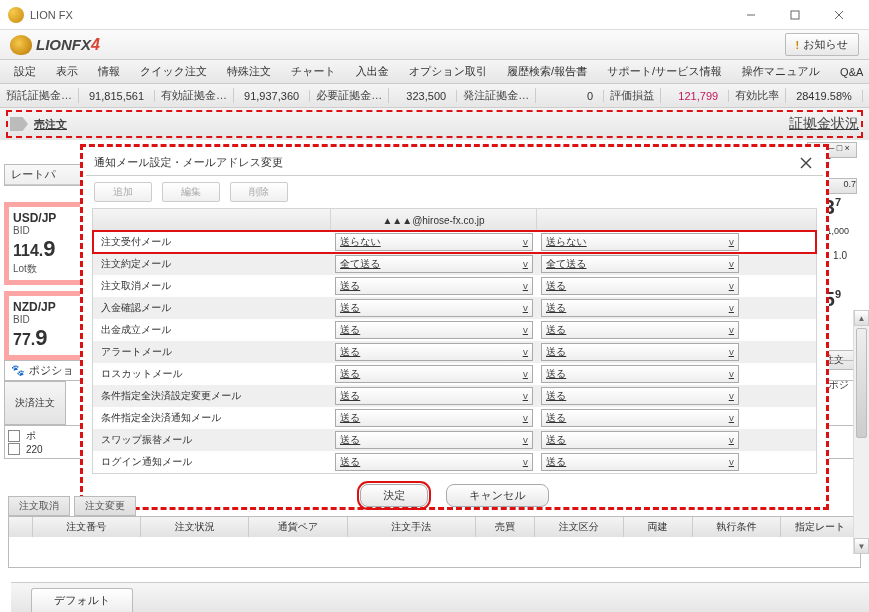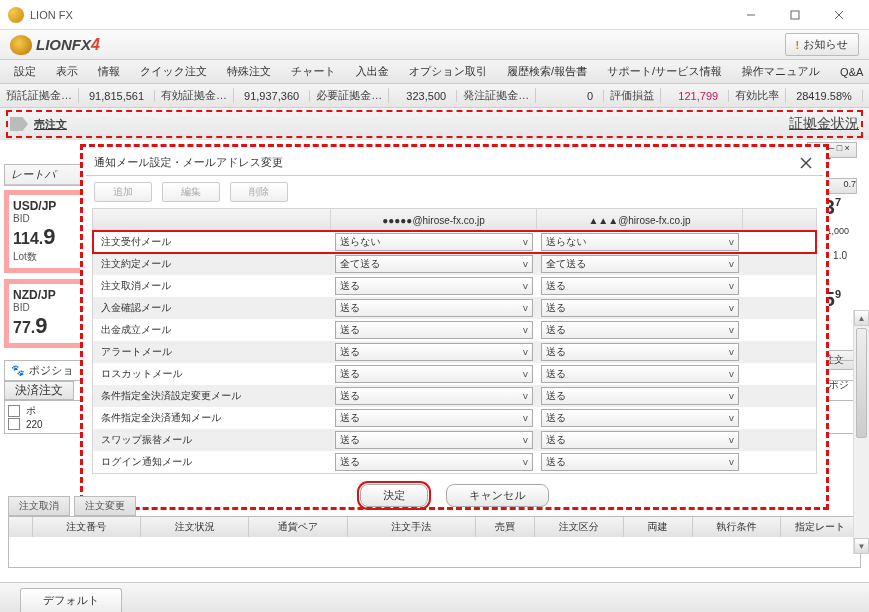--- a/index.html
+++ b/index.html
@@ -25,41 +25,41 @@
   .balances .pos { color:#c2185b; }
   .redband { height:32px; position:relative;text-decoration:underline; }
   .redband::before { content:""; position:absolute; inset:2px 6px; border:2px dashed #d11; pointer-events:none; }
   .redband-inner { display:flex; align-items:center; height:100%; padding:0 10px; gap:6px; background:linear-gradient(#f5f5f5,#e6e6e6); }
   .redband-inner .arrow { width:18px; height:14px; background:#bbb; clip-path:polygon(0 0,70% 0,100% 50%,70% 100%,0 100%); }
   .redband-inner .txt { color:#444; font-weight:bold; }
   .redband-inner .right { margin-left:auto; color:#444; font-size:14px; }
   .workspace { position:relative; height:calc(612px - 30px - 30px - 24px - 24px - 26px - 30px); background:#fff; }
   .bg-content { position:absolute; inset:0; padding:6px; }
   .breadcrumb-bar { height:20px; font-size:10px; color:#333; padding:2px 6px; text-align:right; }
-  .panel { border:1px solid #bbb; background:linear-gradient(#f8f8f8,#eee); margin-bottom:4px;font-style:italic; }
+  .panel { border:1px solid #bbb; background:linear-gradient(#f8f8f8,#eee); margin-bottom:16px; }
   .panel-hdr { padding:2px 6px; display:flex; align-items:center; gap:4px; border-bottom:1px solid #ccc; }
   .rate-card { border:5px solid #fca5a5; background:#fff; padding:4px 4px; width:90px; }
   .rate-card .pair { font-weight:bold; font-size:12px; }
   .rate-card .side { font-size:10px; color:#555; }
   .rate-card .px { font-size:16px; font-weight:bold; }
   .rate-card .px .big { font-size:22px; }
   .positions { position:absolute; left:4px; right:4px; top:220px; }
   .positions .tabs { display:flex; gap:2px; }
-  .positions .tab { border:1px solid #bbb; background:linear-gradient(#f5f5f5,#e3e3e3); padding:0 10px; font-size:12px; }
+  .positions .tab { border:1px solid #bbb; background:linear-gradient(#f5f5f5,#e3e3e3); padding:14px 10px; font-size:10px; }
   .positions .body { border:1px solid #bbb; background:#fff; padding:3px; }
   .positions .row { display:flex; gap:6px; align-items:center; font-size:10px; }
   .chk { width:12px; height:12px; border:1px solid #888; background:#fff; }
 
   .orderlist { position:absolute; left:8px; right:8px; bottom:20px; }
   .orderlist-tabs { display:flex; gap:4px; }
   .orderlist-tabs .olt { border:1px solid #bbb; background:linear-gradient(#eee,#ddd); padding:2px 10px; font-size:10px; color:#555; }
   .orderlist-table { border:1px solid #bbb; background:#fff; }
   .olh { display:flex; background:linear-gradient(#f4f4f4,#e2e2e2); }
   .olh .c { border-right:1px solid #ccc; padding:3px 0; text-align:center; font-size:10px; }
-  .default-tab-strip { position:absolute; left:0; right:0; bottom:0; height:30px; border-top:1px solid #ccc; background:linear-gradient(#f6f6f6,#e6e6e6); display:flex; align-items:flex-end; padding:0 20px; }
+  .default-tab-strip { position:absolute; left:11px; right:0; bottom:0; height:30px; border-top:1px solid #ccc; background:linear-gradient(#f6f6f6,#e6e6e6); display:flex; align-items:flex-end; padding:0 20px; }
   .default-tab { border:1px solid #bbb; border-bottom:none; border-radius:3px 3px 0 0; background:linear-gradient(#fff,#eee); padding:4px 22px; font-size:11px; }
 
   
   .right-widgets { position:absolute; right:12px; top:2px; width:50px; }
   .right-widgets .mini { height:16px; background:linear-gradient(#f5f5f5,#e3e3e3); border:1px solid #bbb; margin-bottom:2px; font-size:9px; text-align:center; }
   .big-ask { position:absolute; right:28px; top:56px; font-size:20px; font-weight:bold; }
   .big-ask .sup { font-size:11px; vertical-align:super; }
   .lotline { position:absolute; right:20px; top:86px; font-size:9px; }
   .big-ask2 { position:absolute; right:28px; top:148px; font-size:20px; font-weight:bold; }
   .big-ask2 .sup { font-size:11px; vertical-align:super; }
@@ -75,21 +75,21 @@
   .dlg-toolbar { padding:6px 8px; display:flex; gap:10px; }
   .dlg-toolbar .pill { border:1px solid #ccc; border-radius:2px; background:linear-gradient(#fff,#f0f0f0); padding:2px 18px; color:#aaa; font-size:10px; }
   .dlg-table { margin:0 6px; border:1px solid #d5d5d5; }
   .dlg-table .hdr { display:flex; background:linear-gradient(#f5f5f5,#e6e6e6); height:22px; }
   .dlg-table .hdr .hc { border-right:1px solid #d5d5d5; display:flex; align-items:center; justify-content:center; font-size:10px; }
   .dlg-table .row { display:flex; height:22px; align-items:center; }
   .dlg-table .row:nth-child(even) { background:#efefef; }
   .dlg-table .row:nth-child(odd) { background:#fff; }
   .dlg-table .row.hl { outline:2px solid #d11; outline-offset:-1px; }
   .dlg-table .c0 { width:238px; padding-left:8px; font-size:10px; }
-  .dlg-table .c1, .dlg-table .c2 { width:206px; padding:4px 4px; }
+  .dlg-table .c1, .dlg-table .c2 { width:206px; padding:4px 4px;text-decoration:underline; }
   .sel { width:100%; height:18px; border:1px solid #aaa; background:linear-gradient(#fff,#eee); padding:0 4px; font-size:10px; display:flex; align-items:center; justify-content:space-between; }
   .sel .chev { font-size:9px; color:#555; }
   .dlg-buttons { display:flex; justify-content:center; gap:18px; padding:10px 0 6px; }
   .dlg-btn { border:1px solid #aaa; background:linear-gradient(#fff,#e8e8e8); padding:3px 22px; font-size:11px; border-radius:8px; }
   .dlg-btn.hl { outline:2px solid #d11; outline-offset:1px; }
 
   .hc0 { width:238px; }
   .hc1 { width:206px; }
   .hc2 { width:206px; }
   .scrollbar-v { position:absolute; right:0; top:170px; bottom:34px; width:16px; background:#f0f0f0; border-left:1px solid #ddd; }
@@ -231,21 +231,20 @@
             </div>
         </div>
         <div class="dlg-toolbar" id="dlg-toolbar">
             <div class="pill">追加</div>
             <div class="pill">編集</div>
             <div class="pill">削除</div>
           </div>
         <div class="dlg-table">
           <div class="hdr">
             <div class="hc hc0"></div>
-            <div class="hc hc1">●●●●●@hirose-fx.co.jp</div>
             <div class="hc hc2">▲▲▲@hirose-fx.co.jp</div>
           </div>
           <div id="dlg-rows">
               <div class="row hl">
                 <div class="c0">注文受付メール</div>
                 <div class="c1">
                   <div class="sel">
                     <span>送らない</span>
                     <span class="chev">ⅴ</span>
                   </div>

